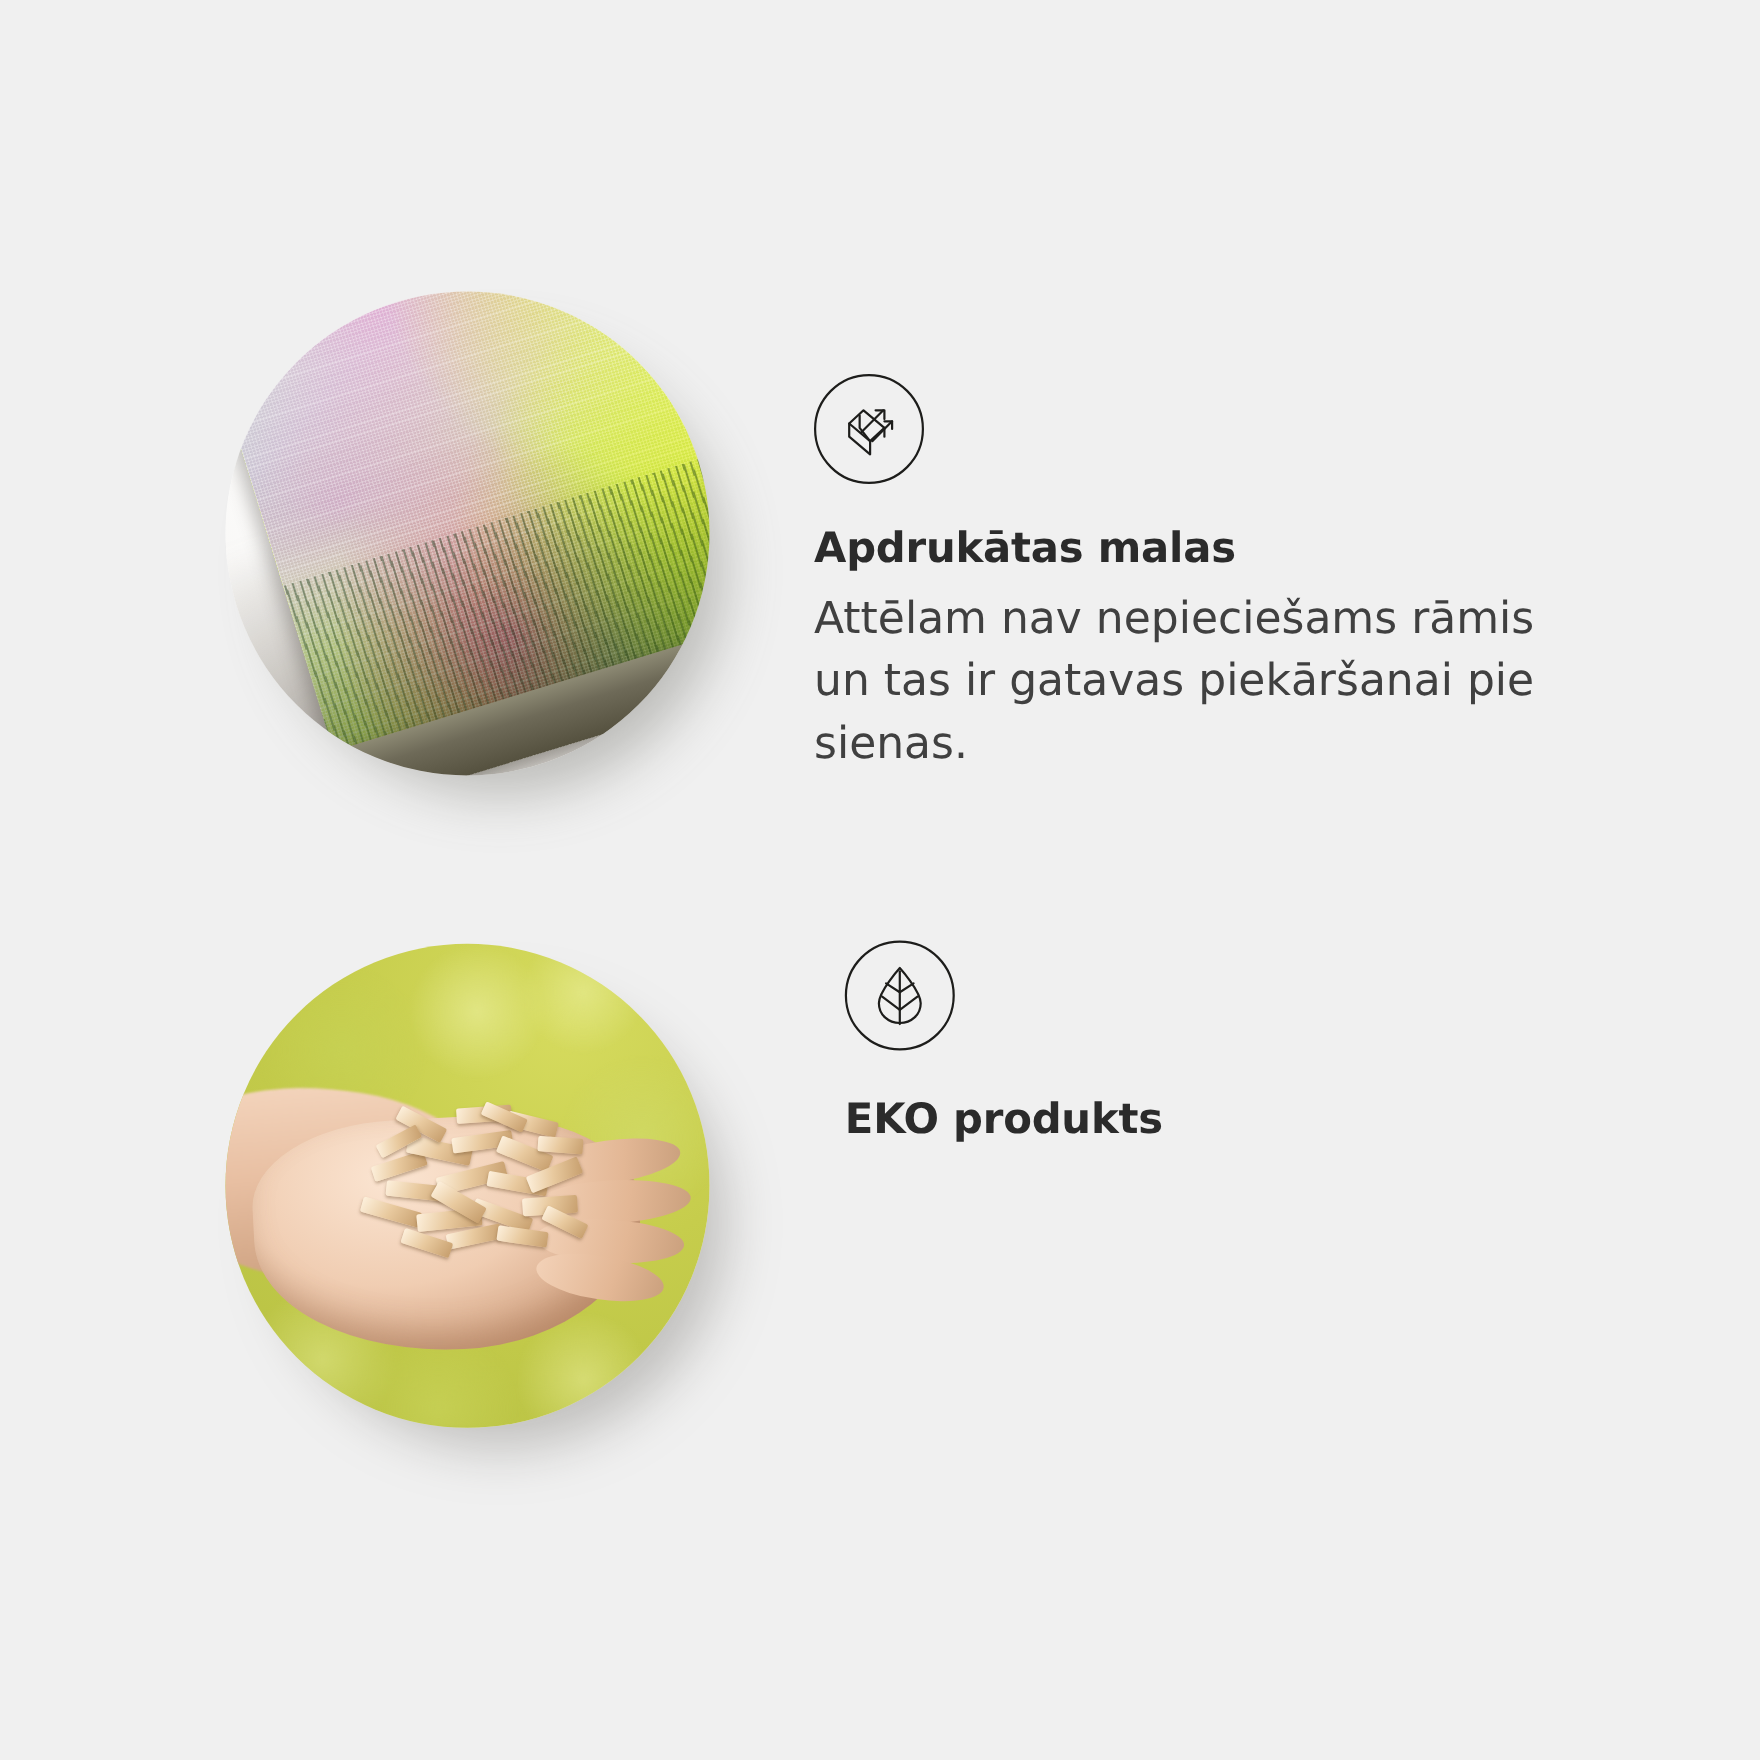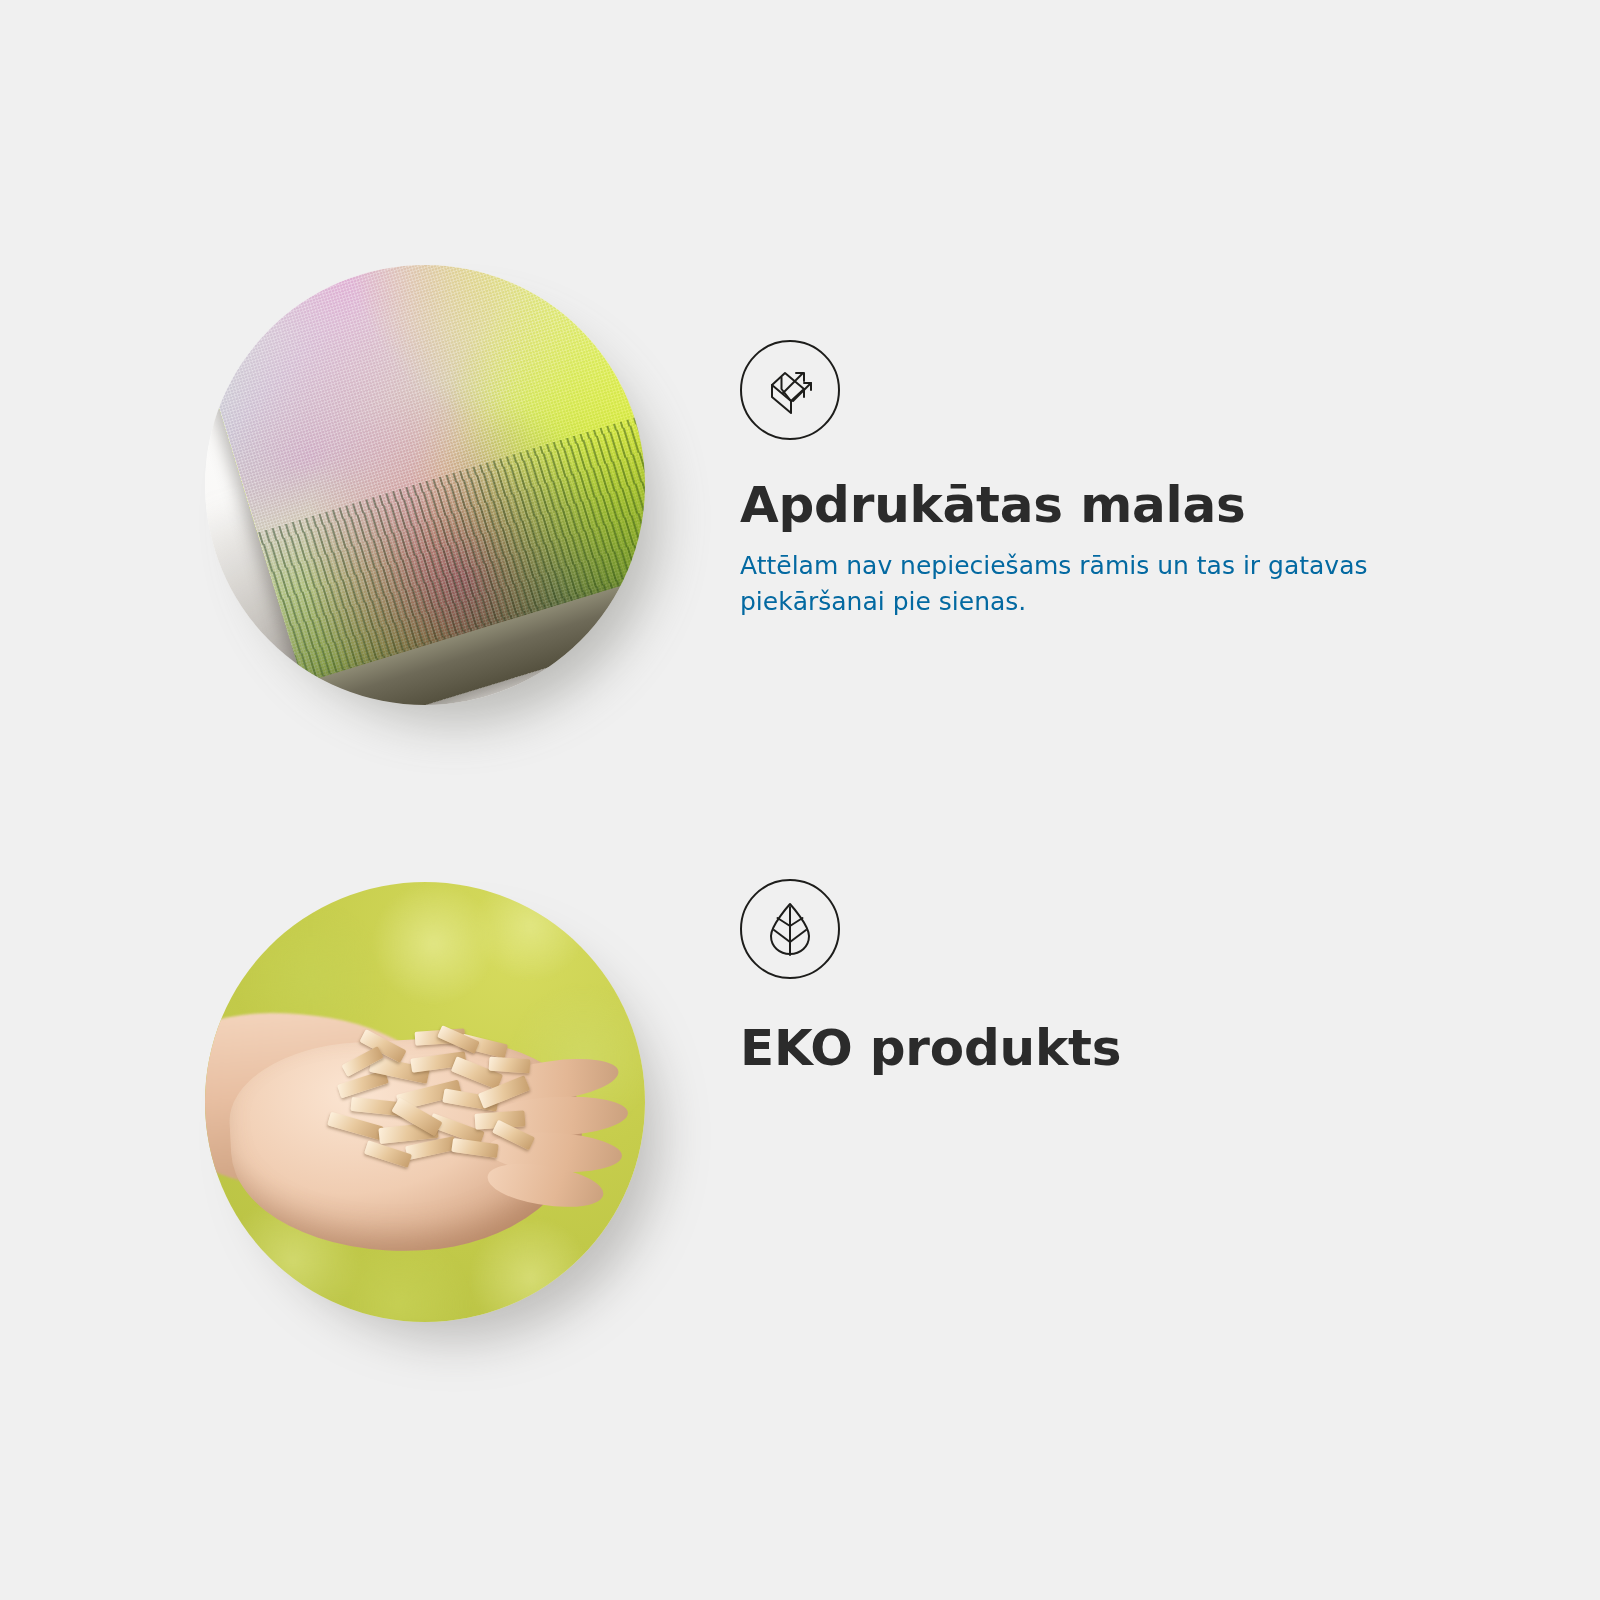--- a/index.html
+++ b/index.html
@@ -23,21 +23,21 @@
 
   
   .feature {
     position: absolute;
     left: 0;
     width: 1600px;
     display: flex;
     align-items: flex-start;
   }
   .feature-1 { top: 255px; height: 500px; }
-  .feature-2 { top: 872px; height: 500px; }
+  .feature-2 { top: 848px; height: 500px; gap: 28px; }
 
   
   .media-col {
     position: relative;
     width: 740px;
     flex: 0 0 740px;
     height: 500px;
   }
 
   .circle-media {
@@ -234,33 +234,33 @@
     border-radius: 50%;
     display: flex;
     align-items: center;
     justify-content: center;
     box-sizing: border-box;
   }
   .feature-1 .icon-ring { margin: 85px 0 0 0; }
   .feature-2 .icon-ring { margin: 7px 0 0 0; }
 
   .feature-title {
-    font-size: 50px;
+    font-size: 38px;
     font-weight: bold;
     color: #2b2b2b;
     letter-spacing: -0.2px;
     margin: 0;
   }
   .feature-1 .feature-title { margin-top: 36px; }
   .feature-2 .feature-title { margin-top: 40px; }
 
   .feature-desc {
-    font-size: 25px;
+    font-size: 40px;
     line-height: 1.42;
-    color: #0369a1;
+    color: #404040;
     margin: 14px 0 0 0;
     max-width: 710px;
   }
   .feature-2 .feature-desc { max-width: 715px; }
 </style>
 </head>
 <body>
 
 <div class="page">
 

